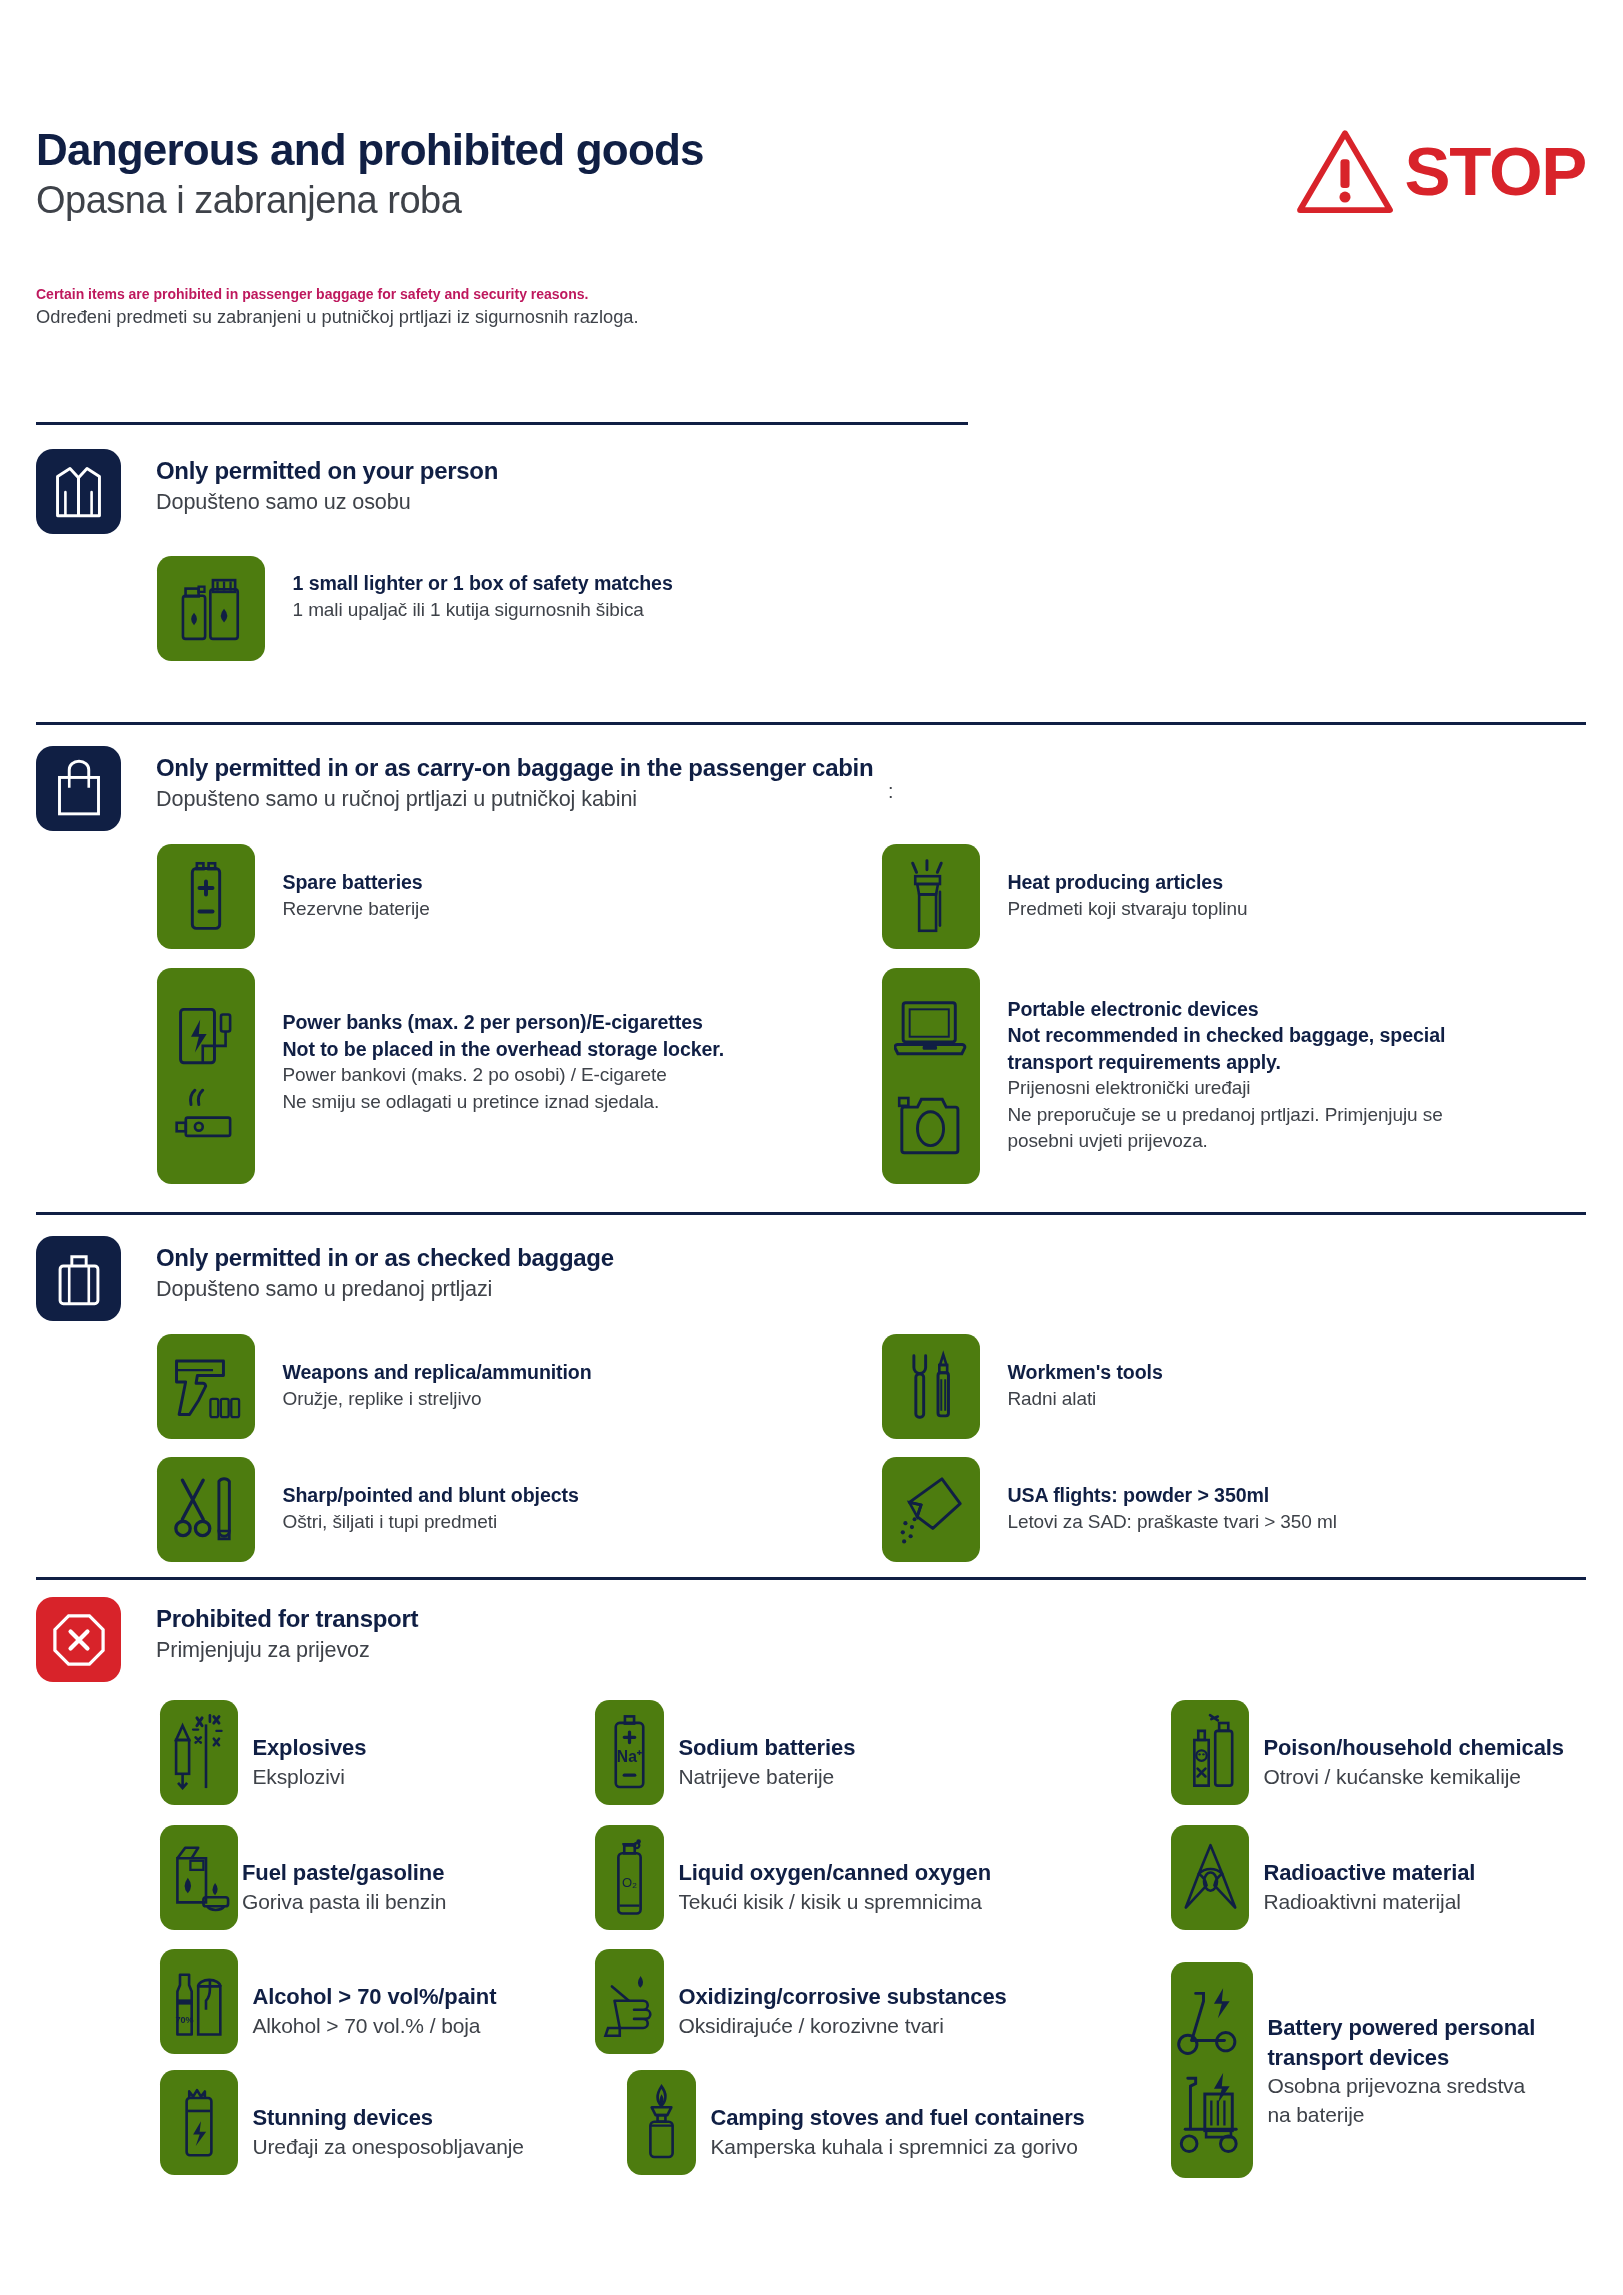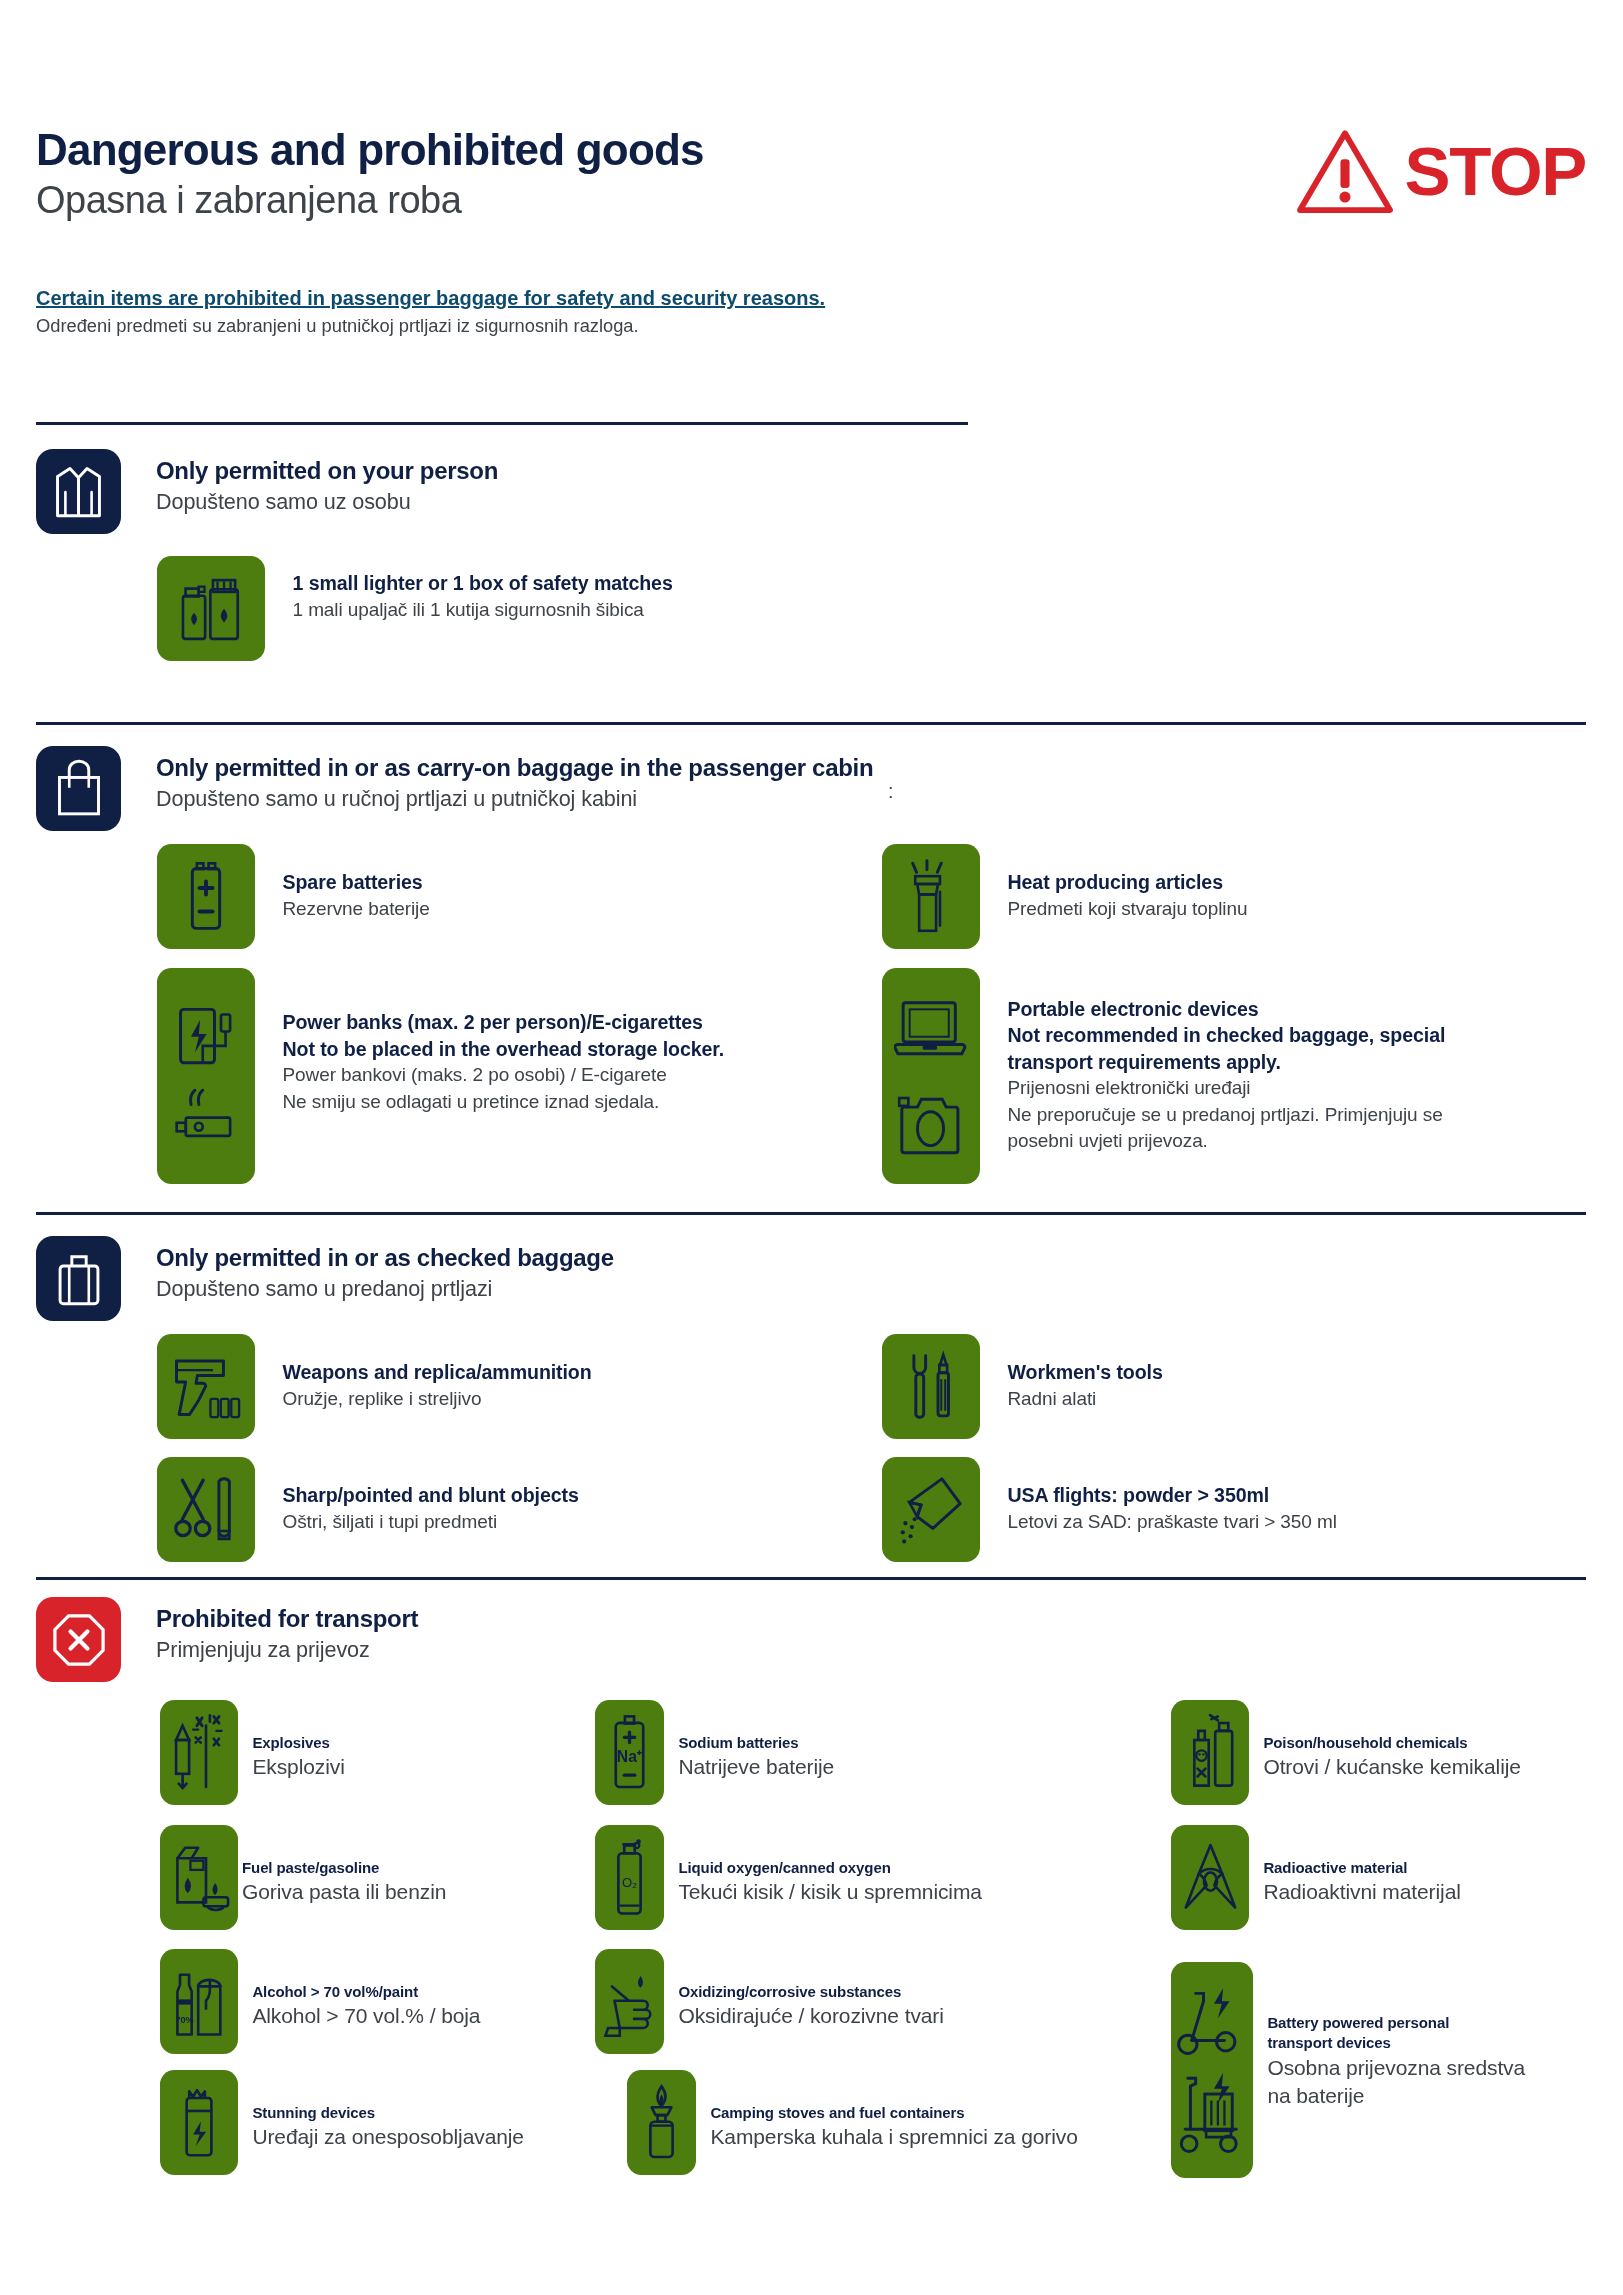--- a/index.html
+++ b/index.html
@@ -55,25 +55,24 @@
     letter-spacing: -1.3px;
     line-height: 1;
   }
   .intro {
     position: absolute;
     left: 36px;
     top: 284px;
     width: 1177px;
   }
   .intro-en {
-    font-size: 20px;
+    font-size: 14px;
     font-weight: bold;
-    color: #0c4a6e;
+    color: #be185d;
     line-height: 1.45;
-    text-decoration: underline;
   }
   .intro-hr {
     font-size: 18.3px;
     color: #3e4249;
     line-height: 1.45;
   }
 
   
   .divider {
     position: absolute;
@@ -142,21 +141,21 @@
     color: #101f44;
     line-height: 1.36;
     letter-spacing: -0.1px;
   }
   .t-hr {
     font-size: 19px;
     color: #3e4249;
     line-height: 1.38;
     letter-spacing: -0.1px;
   }
-  .small .t-en { font-size: 15px; line-height: 1.35; }
+  .small .t-en { font-size: 22px; line-height: 1.35; }
   .small .t-hr { font-size: 21px; line-height: 1.38; }
 
   .stray-colon {
     position: absolute;
     left: 888px;
     top: 780px;
     font-size: 19.6px;
     color: #3e4249;
   }
   svg { display:block; }

